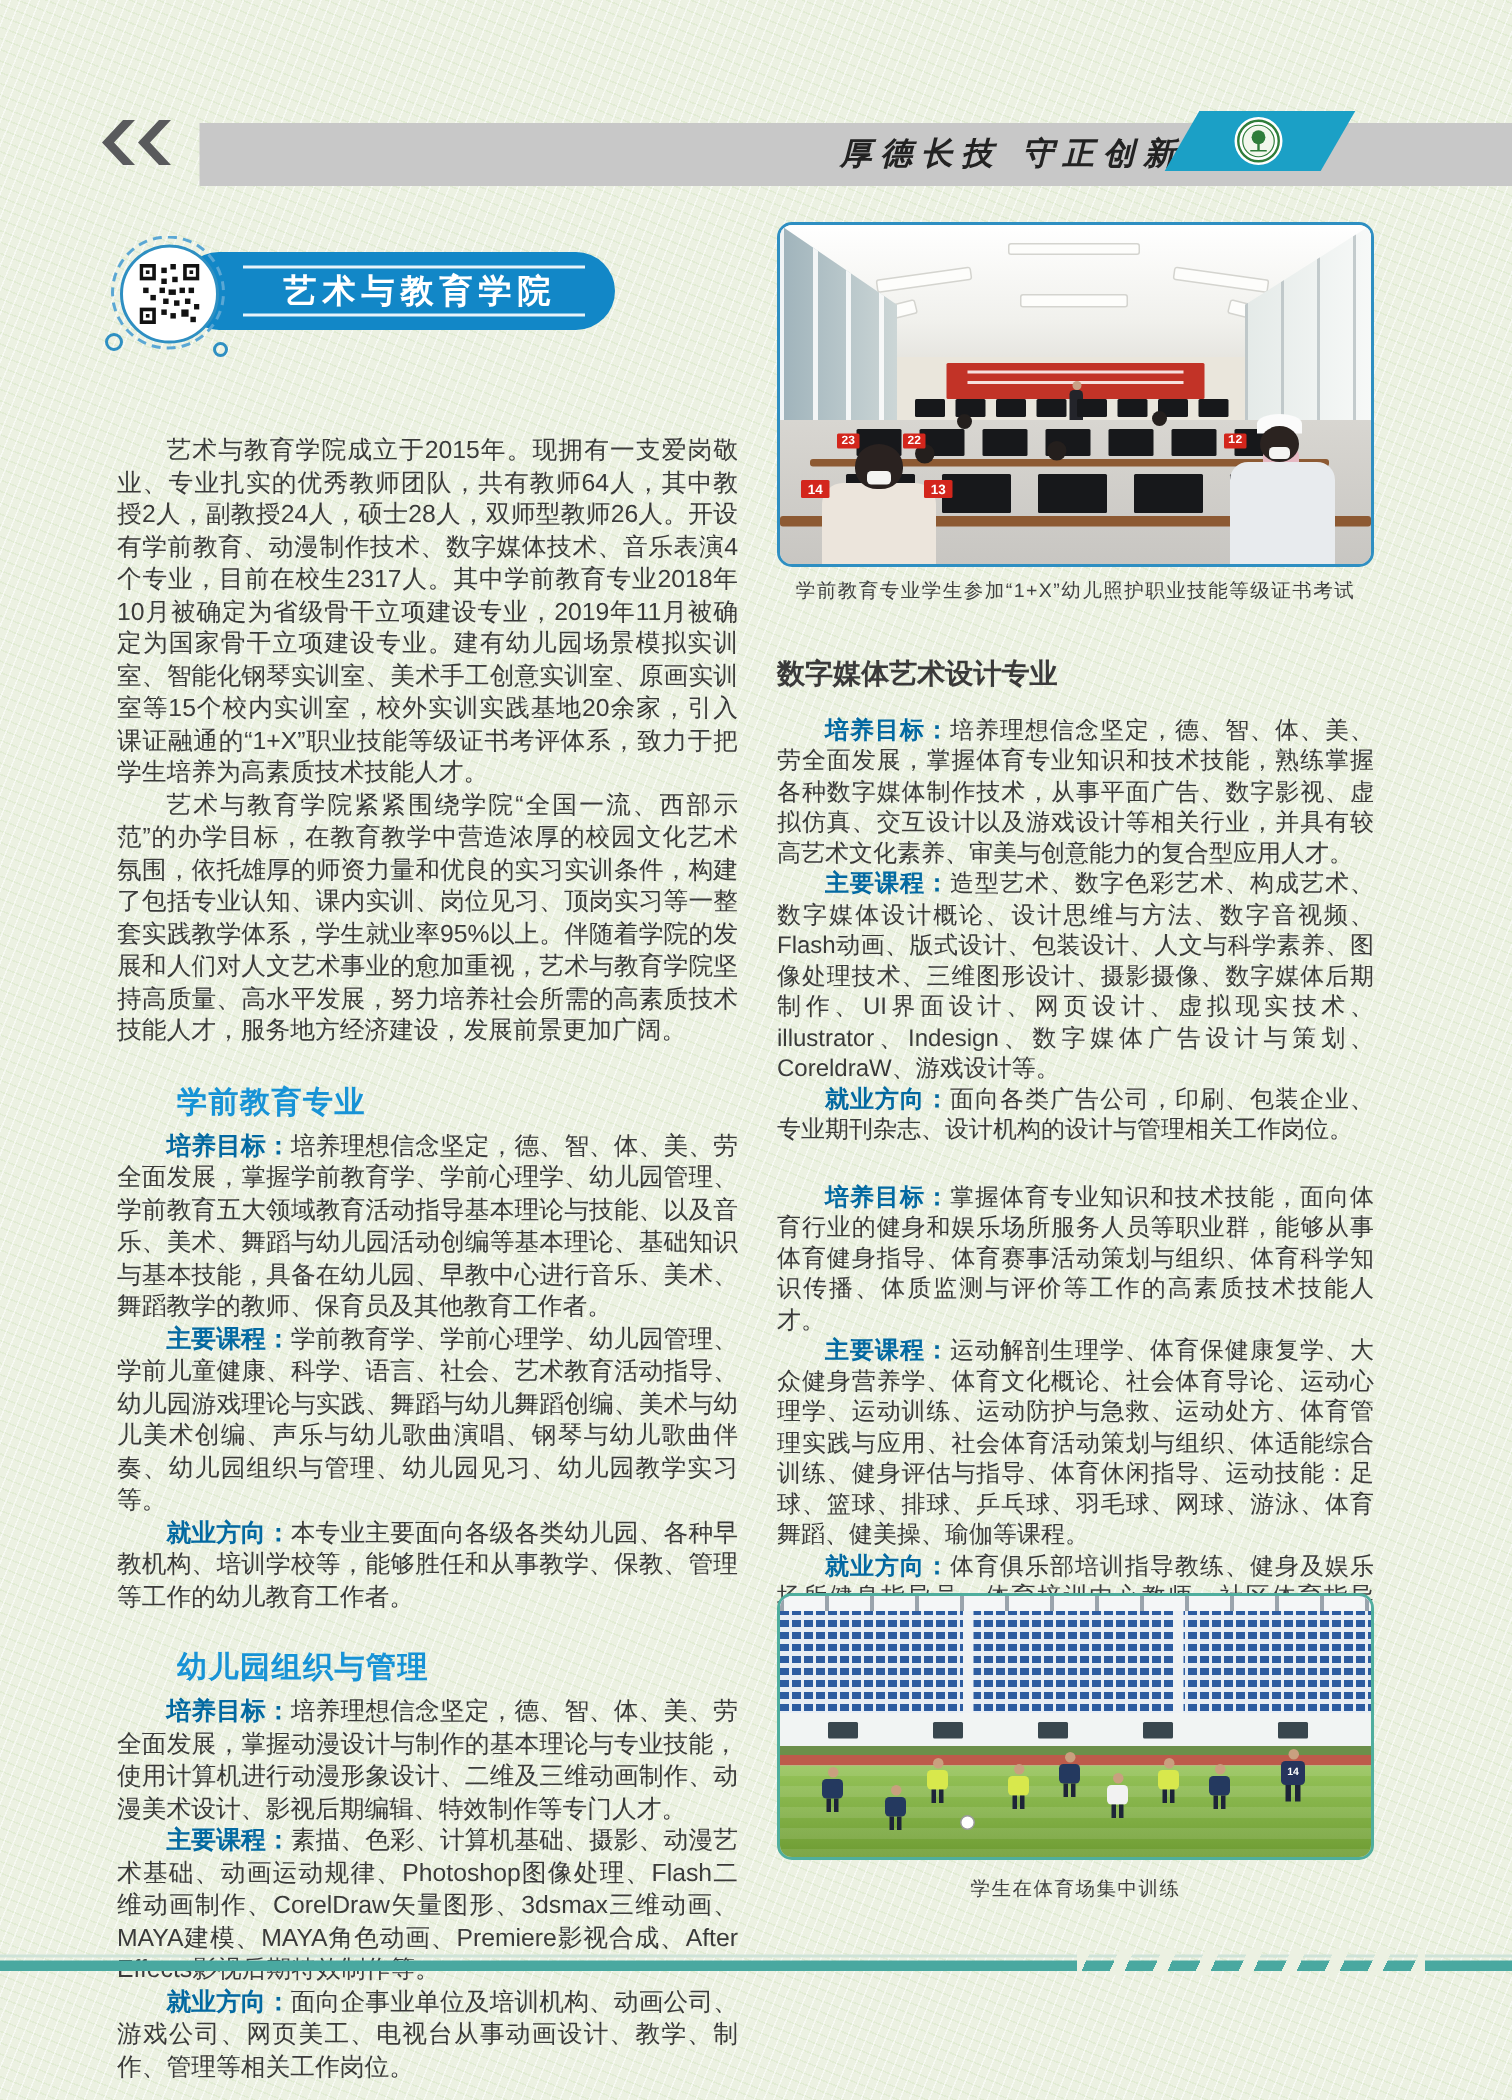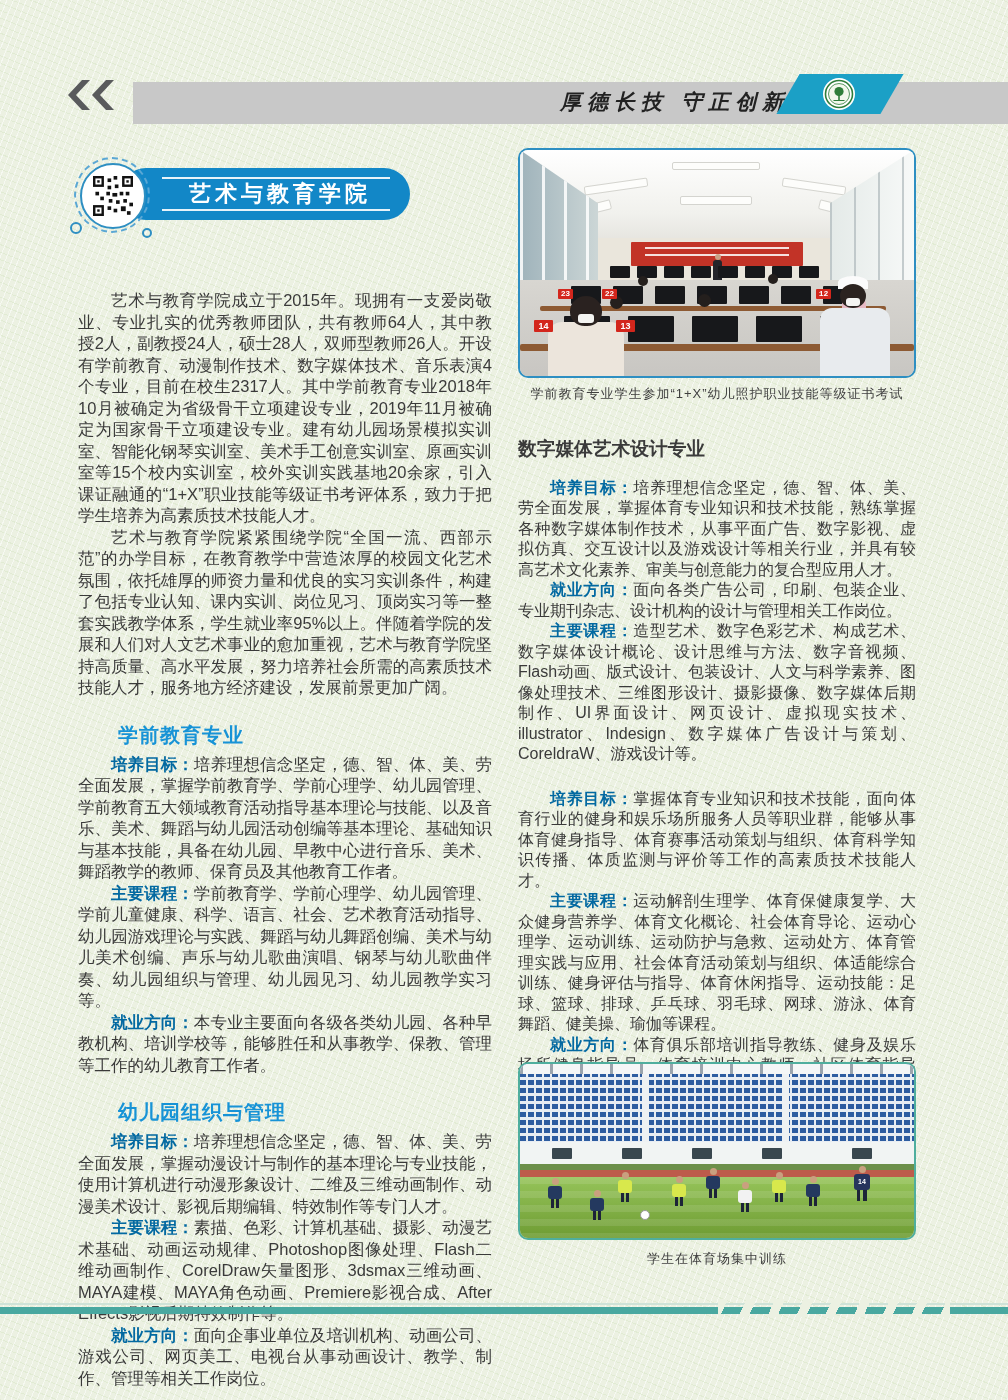--- a/index.html
+++ b/index.html
@@ -291,22 +291,22 @@
       <p class="para"><b class="plabel">培养目标：</b><span>培养理想信念坚定，德、智、体、美、劳全面发展，掌握动漫设计与制作的基本理论与专业技能，使用计算机进行动漫形象设计、二维及三维动画制作、动漫美术设计、影视后期编辑、特效制作等专门人才。</span></p>
       <p class="para"><b class="plabel">主要课程：</b><span>素描、色彩、计算机基础、摄影、动漫艺术基础、动画运动规律、Photoshop图像处理、Flash二维动画制作、CorelDraw矢量图形、3dsmax三维动画、MAYA建模、MAYA角色动画、Premiere影视合成、After Effects影视后期特效制作等。</span></p>
       <p class="para"><b class="plabel">就业方向：</b><span>面向企事业单位及培训机构、动画公司、游戏公司、网页美工、电视台从事动画设计、教学、制作、管理等相关工作岗位。</span></p>
     </div>
   </div>
 
   <div id="right-col" class="col">
     <div>
       <h3>数字媒体艺术设计专业</h3>
       <p class="para"><b class="plabel">培养目标：</b><span>培养理想信念坚定，德、智、体、美、劳全面发展，掌握体育专业知识和技术技能，熟练掌握各种数字媒体制作技术，从事平面广告、数字影视、虚拟仿真、交互设计以及游戏设计等相关行业，并具有较高艺术文化素养、审美与创意能力的复合型应用人才。</span></p>
+      <p class="para"><b class="plabel">主要课程：</b><span>造型艺术、数字色彩艺术、构成艺术、数字媒体设计概论、设计思维与方法、数字音视频、Flash动画、版式设计、包装设计、人文与科学素养、图像处理技术、三维图形设计、摄影摄像、数字媒体后期制作、UI界面设计、网页设计、虚拟现实技术、illustrator、Indesign、数字媒体广告设计与策划、CoreldraW、游戏设计等。</span></p>
       <p class="para"><b class="plabel">就业方向：</b><span>面向各类广告公司，印刷、包装企业、专业期刊杂志、设计机构的设计与管理相关工作岗位。</span></p>
-      <p class="para"><b class="plabel">主要课程：</b><span>造型艺术、数字色彩艺术、构成艺术、数字媒体设计概论、设计思维与方法、数字音视频、Flash动画、版式设计、包装设计、人文与科学素养、图像处理技术、三维图形设计、摄影摄像、数字媒体后期制作、UI界面设计、网页设计、虚拟现实技术、illustrator、Indesign、数字媒体广告设计与策划、CoreldraW、游戏设计等。</span></p>
     </div>
 
     <div class="sec">
       <p class="para"><b class="plabel">培养目标：</b><span>掌握体育专业知识和技术技能，面向体育行业的健身和娱乐场所服务人员等职业群，能够从事体育健身指导、体育赛事活动策划与组织、体育科学知识传播、体质监测与评价等工作的高素质技术技能人才。</span></p>
       <p class="para"><b class="plabel">主要课程：</b><span>运动解剖生理学、体育保健康复学、大众健身营养学、体育文化概论、社会体育导论、运动心理学、运动训练、运动防护与急救、运动处方、体育管理实践与应用、社会体育活动策划与组织、体适能综合训练、健身评估与指导、体育休闲指导、运动技能：足球、篮球、排球、乒乓球、羽毛球、网球、游泳、体育舞蹈、健美操、瑜伽等课程。</span></p>
       <p class="para"><b class="plabel">就业方向：</b><span>体育俱乐部培训指导教练、健身及娱乐场所健身指导员、体育培训中心教师、社区体育指导员、幼儿园、小学体育教师等相关岗位。</span></p>
     </div>
   </div>
 
   <div id="photo2" class="photo">

